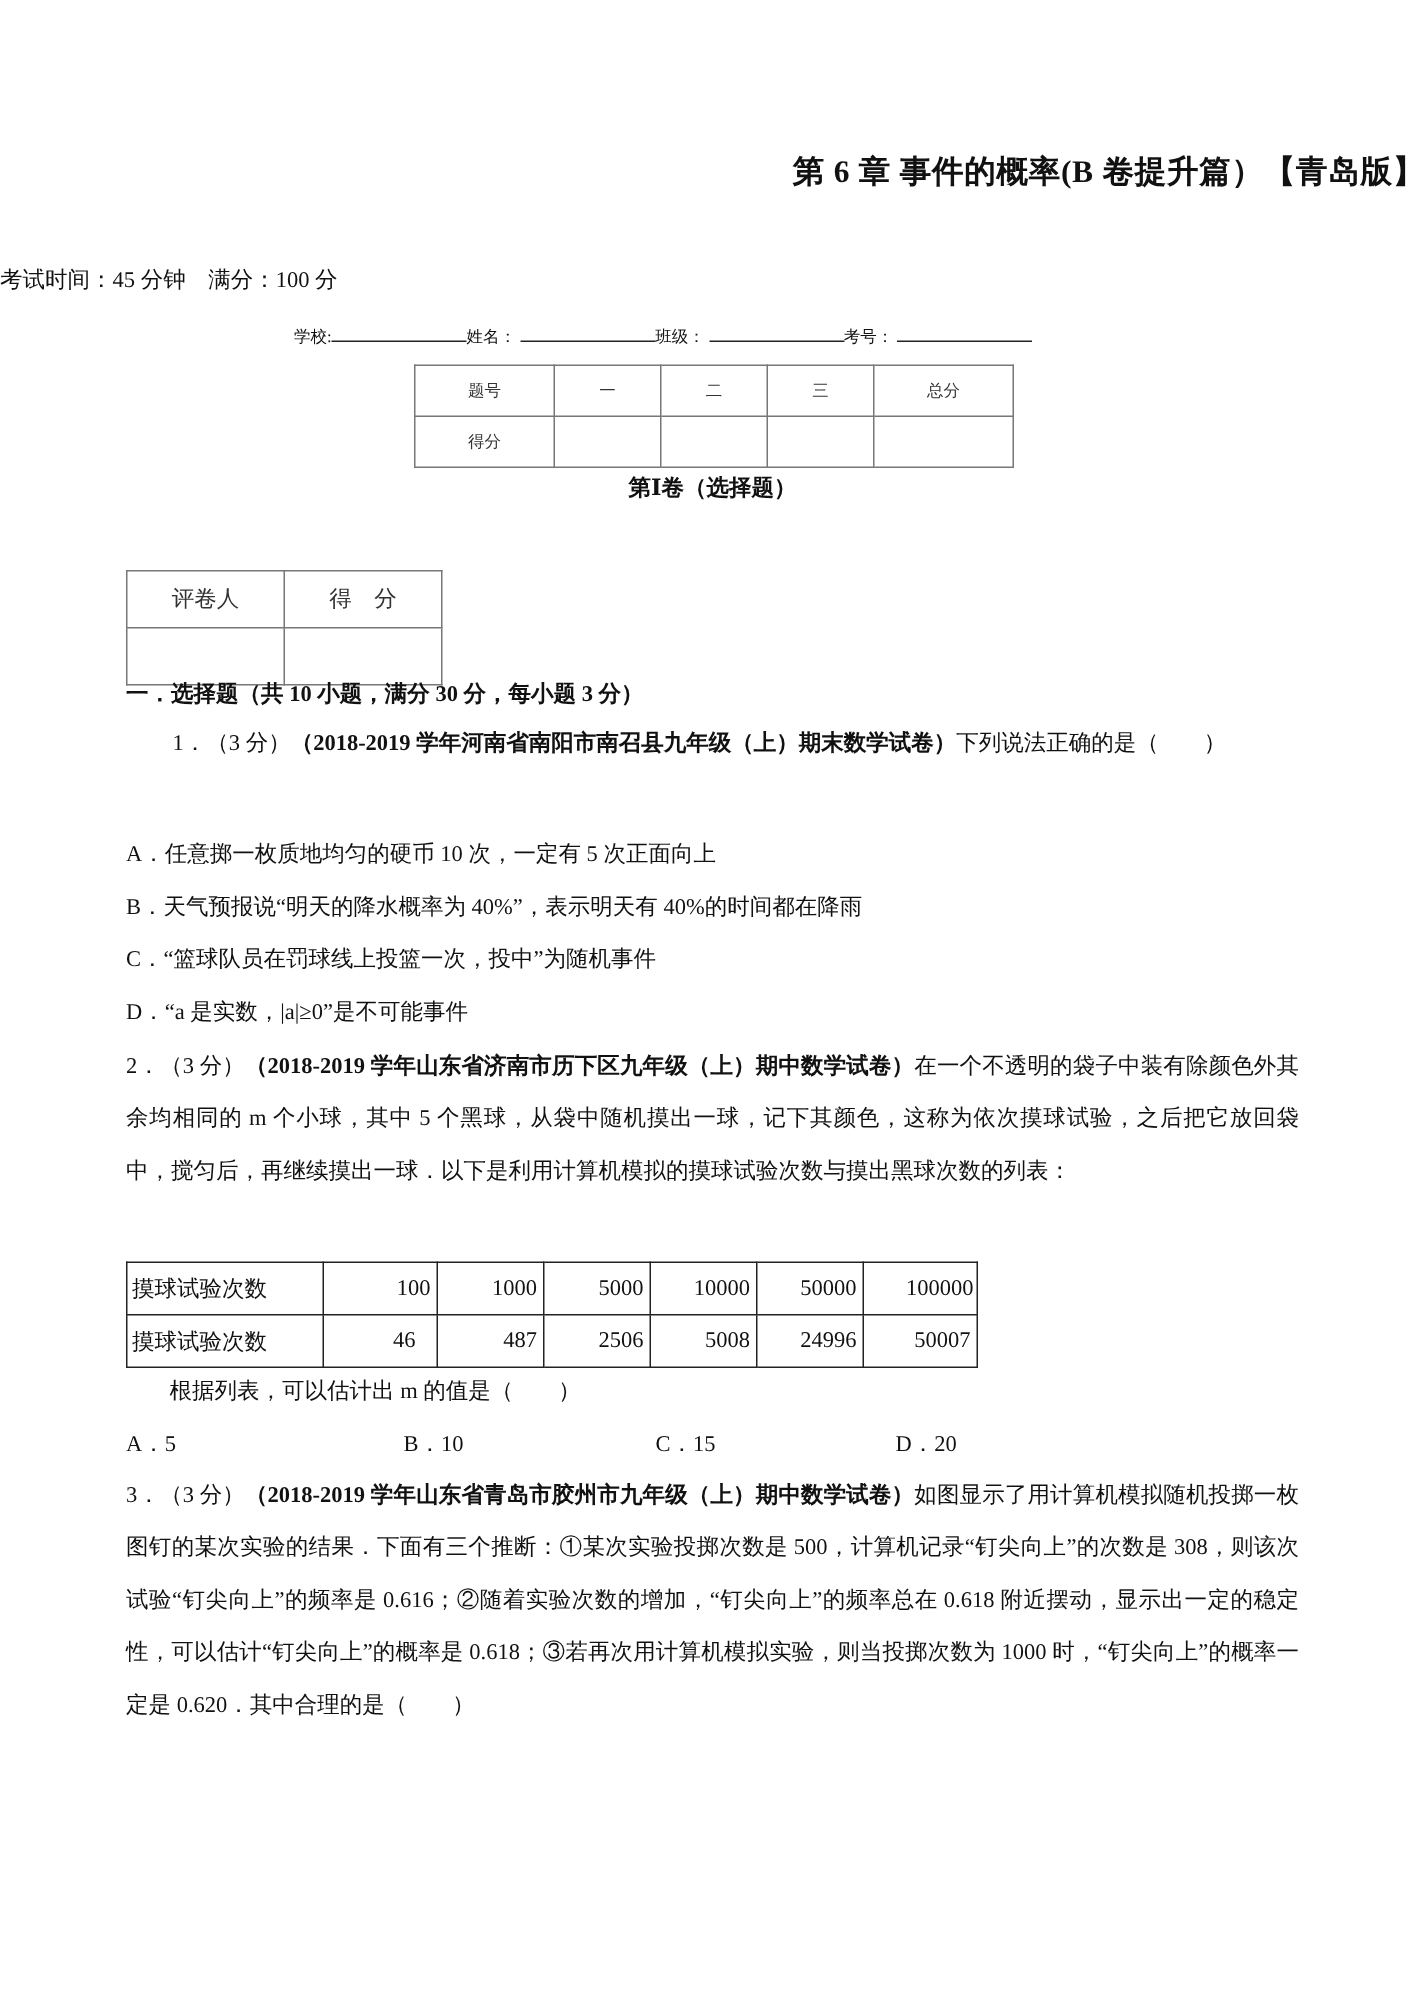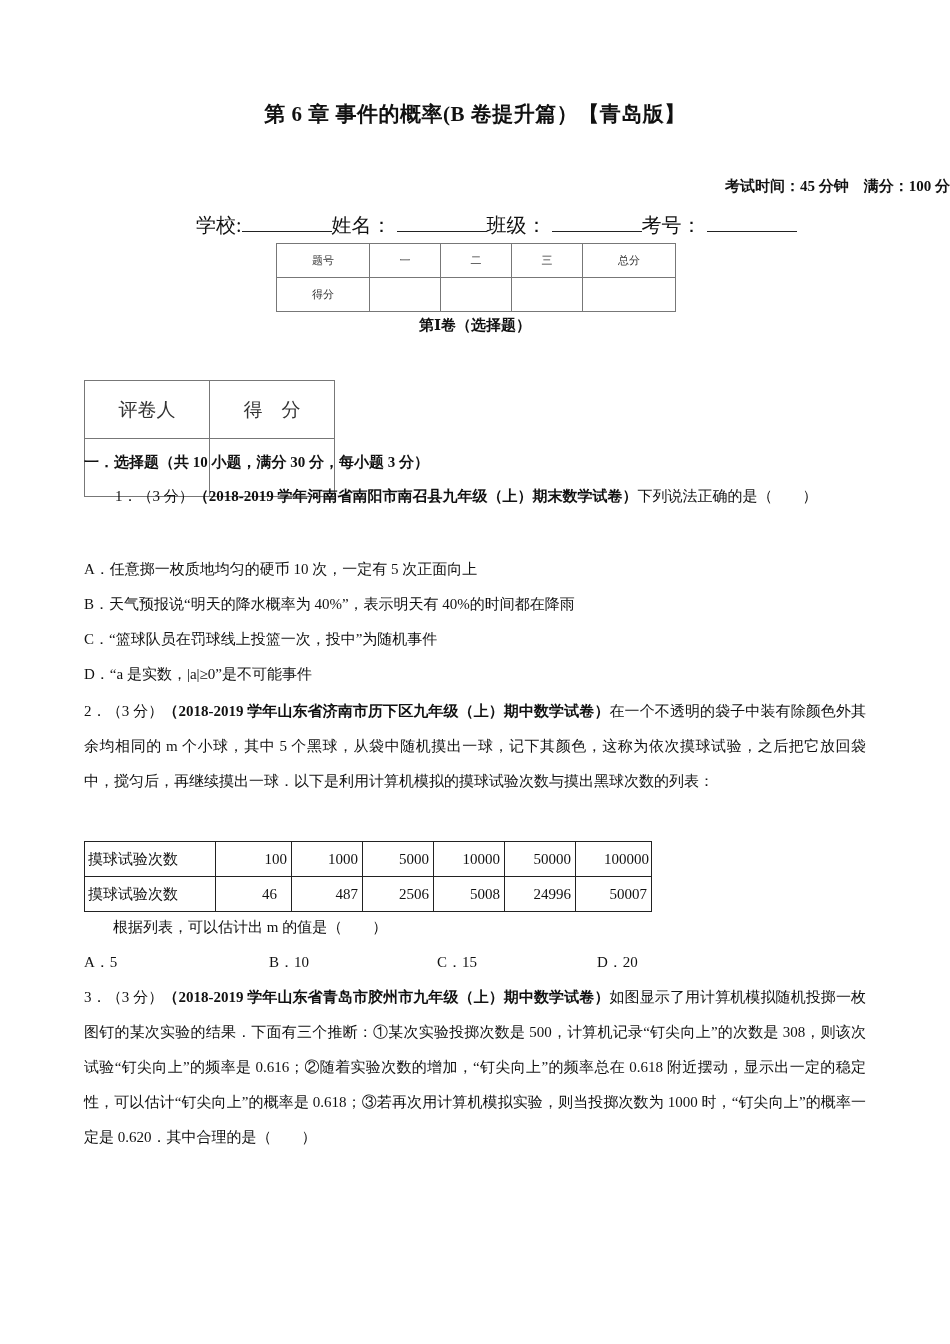--- a/index.html
+++ b/index.html
@@ -3,45 +3,45 @@
   <meta charset="utf-8">
   <style>
     html, body { margin: 0; padding: 0; background: #ffffff; }
     body {
       width: 950px; height: 1344px; position: relative; overflow: hidden;
       font-family: "Liberation Serif", "DejaVu Serif", serif;
       color: #111111;
     }
     .abs { position: absolute; }
     .title {
-      left: 0; width: 950px; top: 100px; text-align: center;
+      left: 0; width: 950px; top: 100px; text-align: right;
       font-size: 21px; font-weight: bold; letter-spacing: 0.5px;
     }
     .exam-info {
-      left: 0; width: 950px; top: 177px; text-align: right; font-size: 15px; font-weight: bold;
+      left: 0; width: 950px; top: 177px; text-align: left; font-size: 15px;
     }
     .student-line {
-      left: 196px; top: 212px; font-size: 20px; white-space: nowrap;
+      left: 196px; top: 212px; font-size: 11px; white-space: nowrap;
     }
     .student-line .blank {
       display: inline-block; border-bottom: 1px solid #222; height: 15px; vertical-align: baseline;
     }
     table { border-collapse: collapse; }
     .score-table { left: 276px; top: 243px; }
     .score-table td {
       border: 1px solid #777; height: 33px; text-align: center; font-size: 11px;
       color: #333; padding: 0;
     }
     .volume-title {
       left: 0; width: 950px; top: 316px; text-align: center; font-size: 15px; font-weight: bold;
     }
     .grader-table { left: 84px; top: 380px; }
     .grader-table td {
-      border: 1px solid #777; height: 33px; text-align: center; font-size: 19px;
-      color: #333; padding: 12px;
+      border: 1px solid #777; height: 33px; text-align: center; font-size: 15px;
+      color: #333; padding: 2px;
     }
     .section-heading {
       left: 84px; top: 453px; font-size: 15px; font-weight: bold;
     }
     .para {
       left: 84px; width: 782px; font-size: 15px; line-height: 35px;
       text-align: justify; text-justify: inter-character;
     }
     .para b { font-weight: bold; }
     .option-line { left: 84px; font-size: 15px; white-space: nowrap; }

